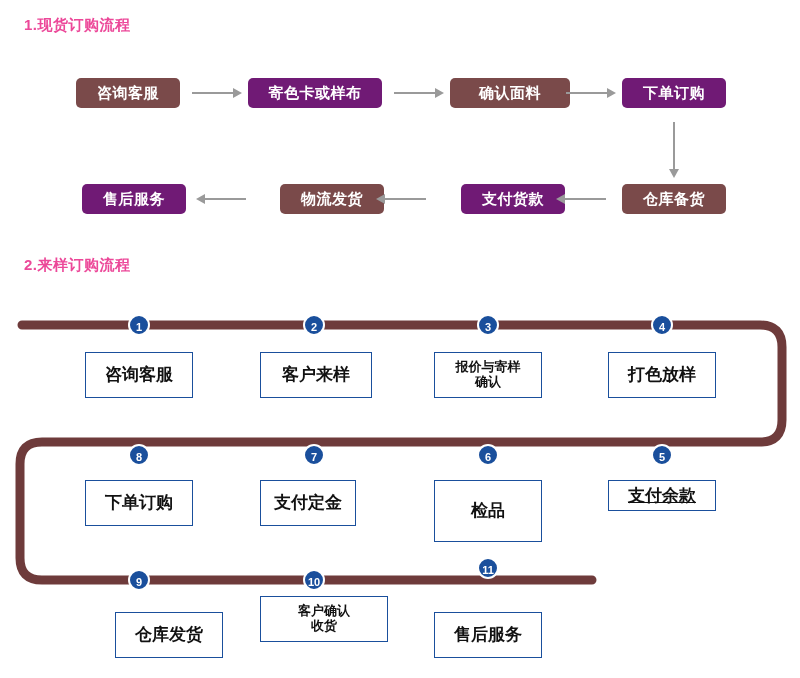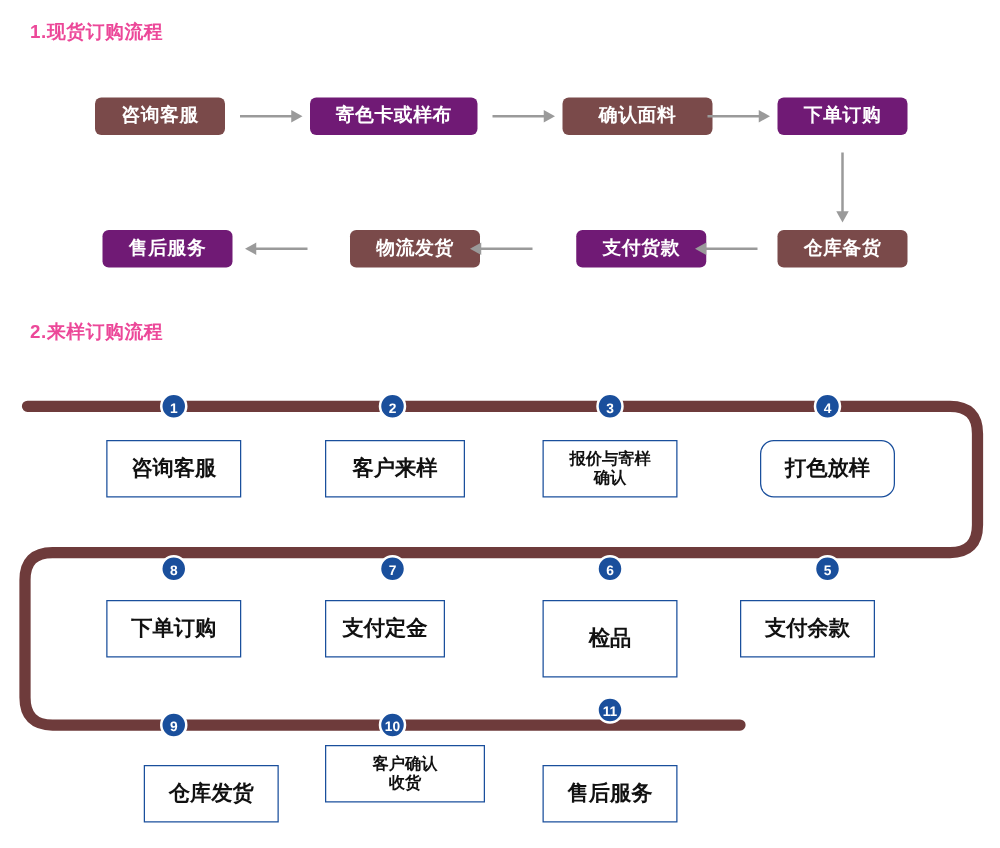--- a/index.html
+++ b/index.html
@@ -155,33 +155,33 @@
 <div class="node-box big" style="left:85px; top:352px; width:108px; height:46px;">咨询客服</div>
 
 <div class="node-num" style="left:303px; top:314px;">2</div>
 <div class="node-box big" style="left:260px; top:352px; width:112px; height:46px;">客户来样</div>
 
 <div class="node-num" style="left:477px; top:314px;">3</div>
 <div class="node-box small" style="left:434px; top:352px; width:108px; height:46px; white-space:pre-line;">报价与寄样
 确认</div>
 
 <div class="node-num" style="left:651px; top:314px;">4</div>
-<div class="node-box big" style="left:608px; top:352px; width:108px; height:46px;border-radius:11px;">打色放样</div>
+<div class="node-box big" style="left:608px; top:352px; width:108px; height:46px;">打色放样</div>
 
 <div class="node-num" style="left:128px; top:444px;">8</div>
 <div class="node-box big" style="left:85px; top:480px; width:108px; height:46px;">下单订购</div>
 
 <div class="node-num" style="left:303px; top:444px;">7</div>
 <div class="node-box big" style="left:260px; top:480px; width:96px; height:46px;">支付定金</div>
 
 <div class="node-num" style="left:477px; top:444px;">6</div>
 <div class="node-box big" style="left:434px; top:480px; width:108px; height:62px;">检品</div>
 
 <div class="node-num" style="left:651px; top:444px;">5</div>
-<div class="node-box big" style="left:592px; top:480px; width:108px; height:46px;">支付余款</div>
+<div class="node-box big" style="left:608px; top:480px; width:108px; height:31px;text-decoration:underline;">支付余款</div>
 
 <div class="node-num" style="left:128px; top:569px;">9</div>
 <div class="node-box big" style="left:85px; top:612px; width:108px; height:46px;margin-left:30px;">仓库发货</div>
 
 <div class="node-num" style="left:303px; top:569px;">10</div>
 <div class="node-box small" style="left:260px; top:596px; width:128px; height:46px; white-space:pre-line;">客户确认
 收货</div>
 
 <div class="node-num" style="left:477px; top:557px;">11</div>
 <div class="node-box big" style="left:434px; top:612px; width:108px; height:46px;">售后服务</div>

